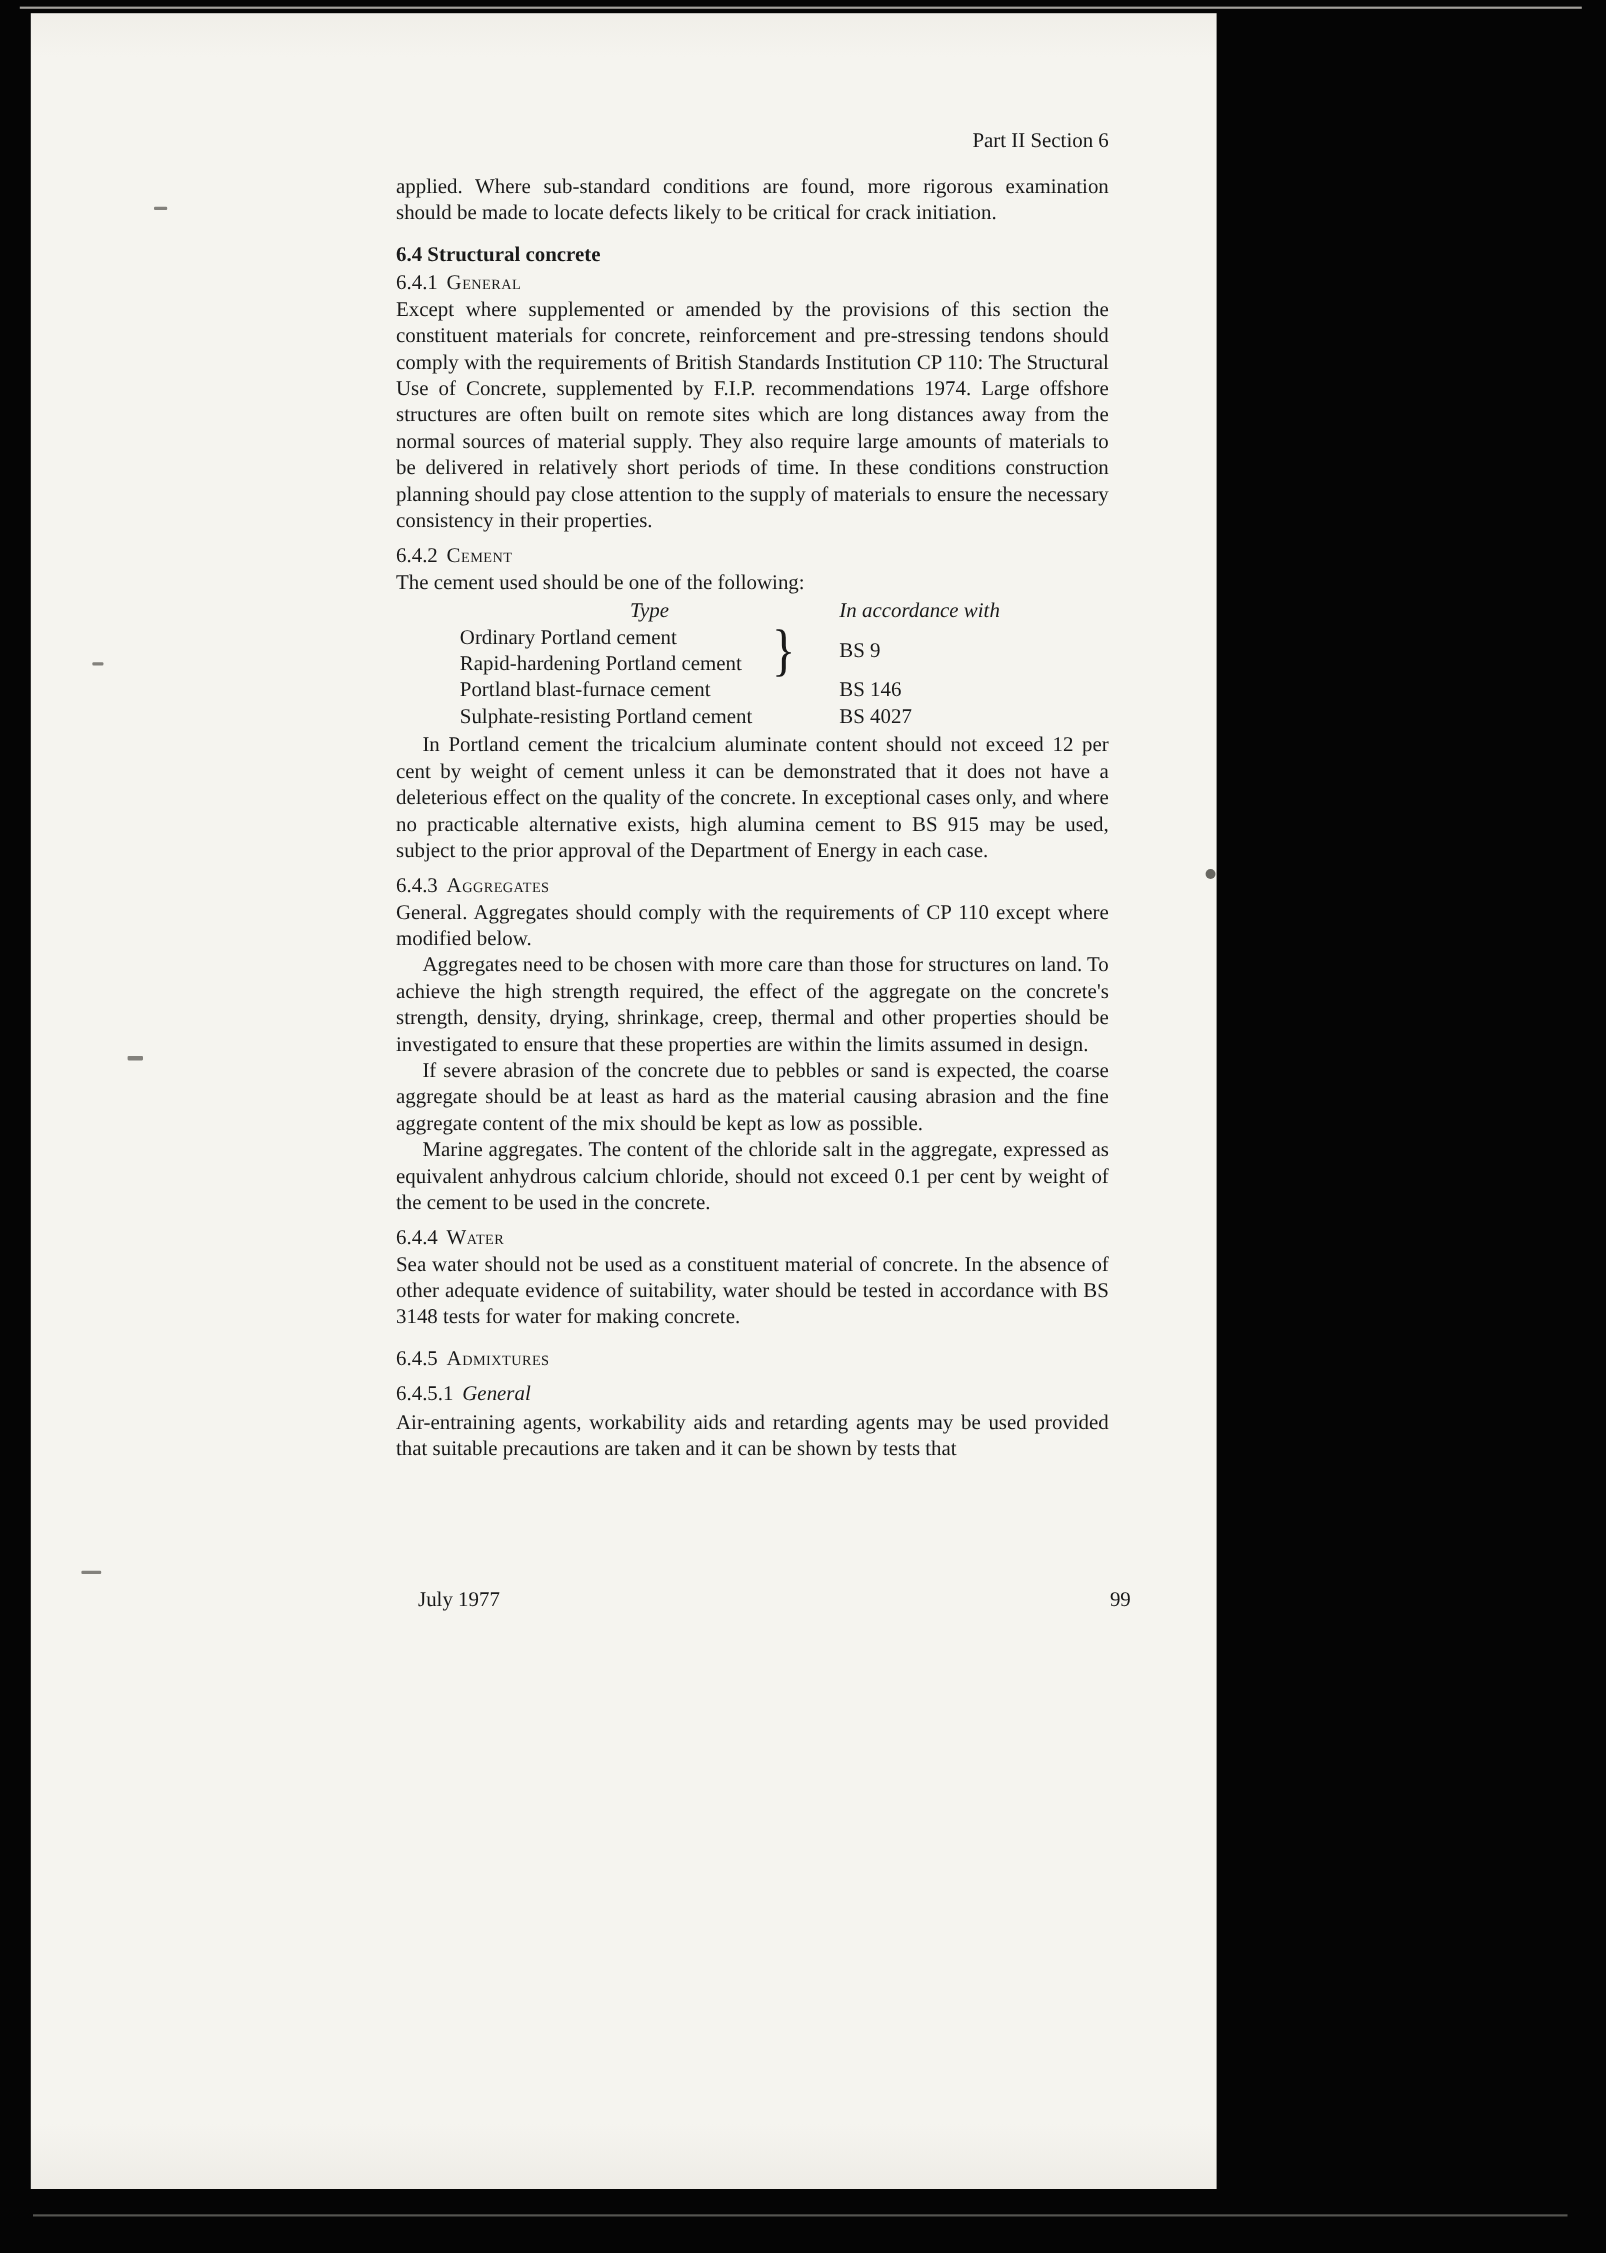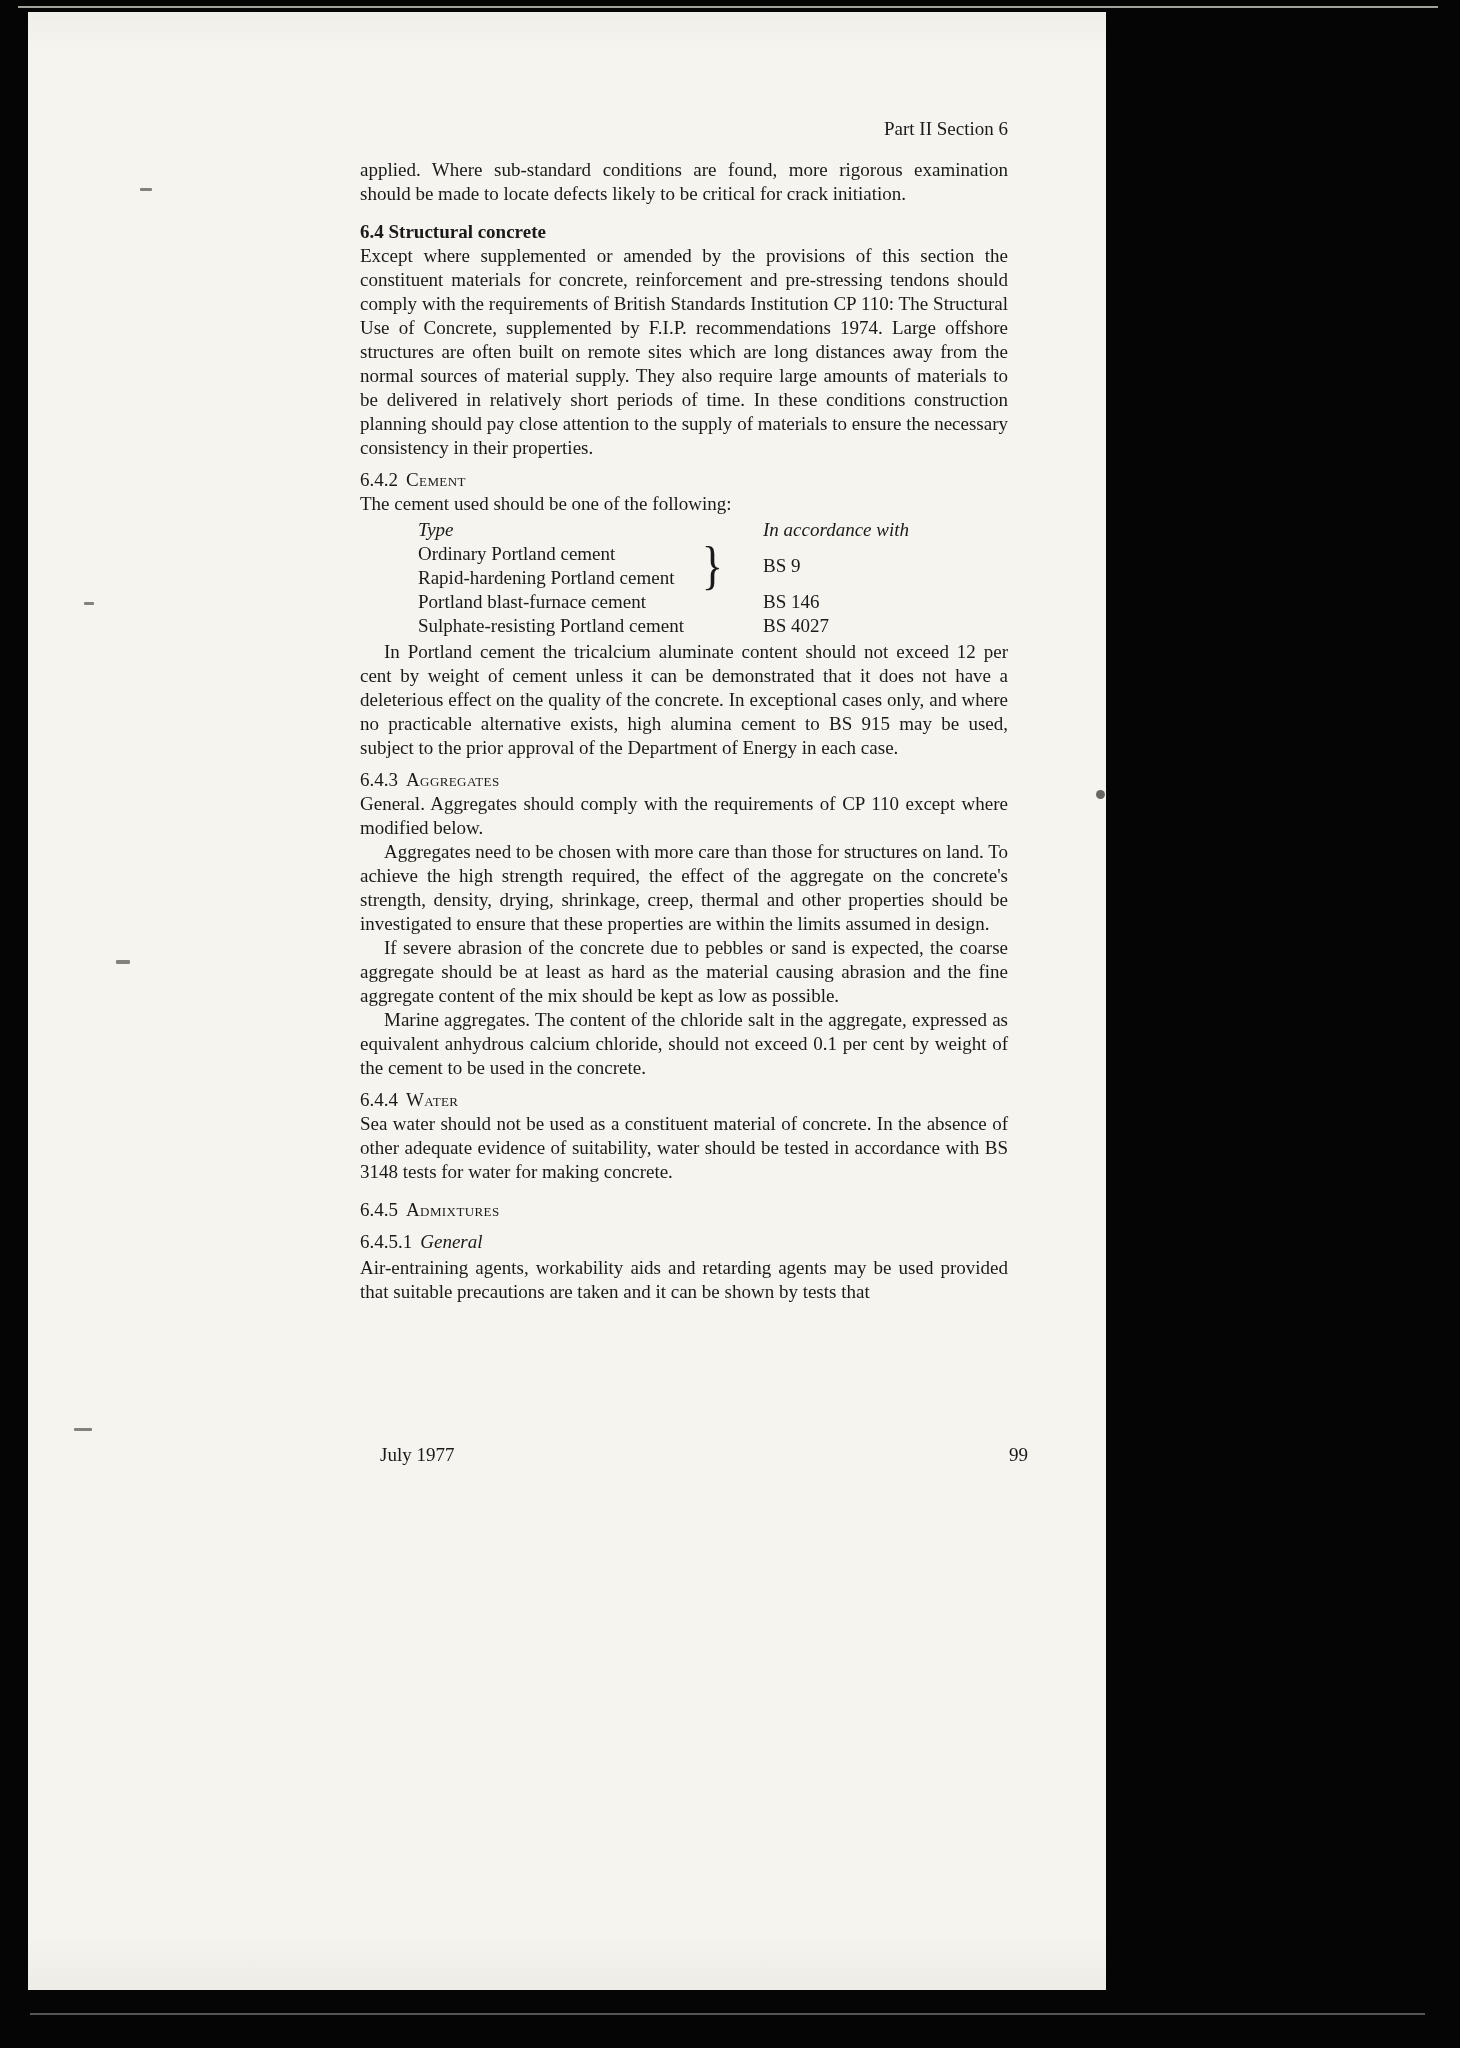--- a/index.html
+++ b/index.html
@@ -39,21 +39,21 @@
   .h-sub { font-size:19px; font-weight:normal; line-height:24px; margin-top:6px; }
   .h-sub .num { margin-right:8px; }
   .sc { font-variant:small-caps; letter-spacing:.4px; }
   .it { font-style:italic; }
   .mt2 { margin-top:2px; }
   .mt8 { margin-top:8px; }
   .mt14 { margin-top:14px; }
 
   .cement-table { margin:2px 0 2px 58px; line-height:24px; }
   .t-head { display:flex; }
-  .t-head .col-type { width:345px; }
+  .t-head .col-type { width:345px;text-align:center; }
   .t-group { position:relative; height:48px; }
   .g-names div { line-height:24px; }
   .brace {
     position:absolute; left:282px; top:-2px;
     font-size:52px; line-height:52px; font-weight:300; color:#1a1a1a;
     transform:scaleX(.85);
   }
   .g-std { position:absolute; left:345px; top:12px; }
   .t-row { display:flex; }
   .t-row .col-type { width:345px; }
@@ -80,20 +80,21 @@
   <div class="page">
 
     <div class="running-header">Part II Section 6</div>
 
     <div class="content">
 
       <p>applied. Where sub-standard conditions are found, more rigorous examination should be made to locate defects likely to be critical for crack initiation.</p>
 
       <h2 class="h-bold">6.4 Structural concrete</h2>
 
+      <h3 class="h-sub mt2"><span class="num">6.4.1</span><span class="sc">General</span></h3>
       <p>Except where supplemented or amended by the provisions of this section the constituent materials for concrete, reinforcement and pre-stressing tendons should comply with the requirements of British Standards Institution CP 110: The Structural Use of Concrete, supplemented by F.I.P. recommendations 1974. Large offshore structures are often built on remote sites which are long distances away from the normal sources of material supply. They also require large amounts of materials to be delivered in relatively short periods of time. In these conditions construction planning should pay close attention to the supply of materials to ensure the necessary consistency in their properties.</p>
 
       <h3 class="h-sub mt8"><span class="num">6.4.2</span><span class="sc">Cement</span></h3>
       <p>The cement used should be one of the following:</p>
 
       <div class="cement-table">
         <div class="t-head">
           <span class="col-type it">Type</span>
           <span class="it">In accordance with</span>
         </div>

